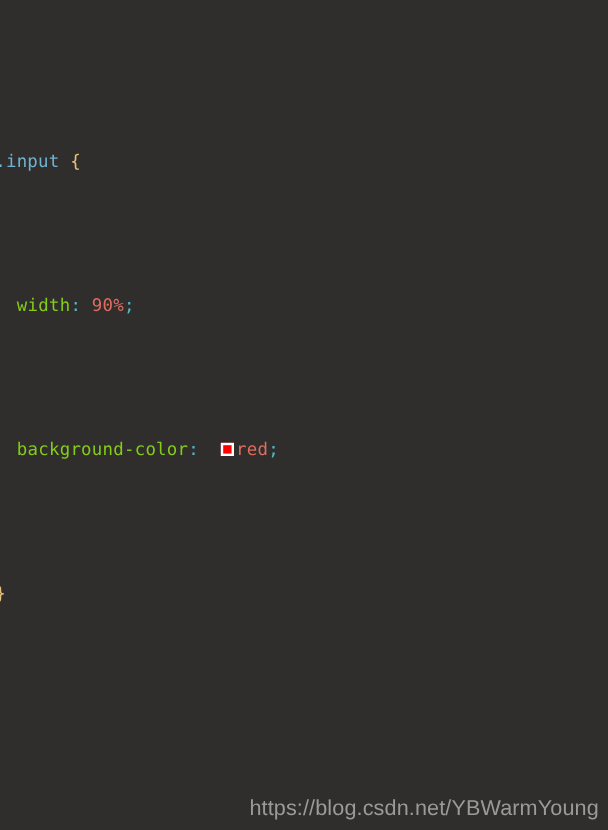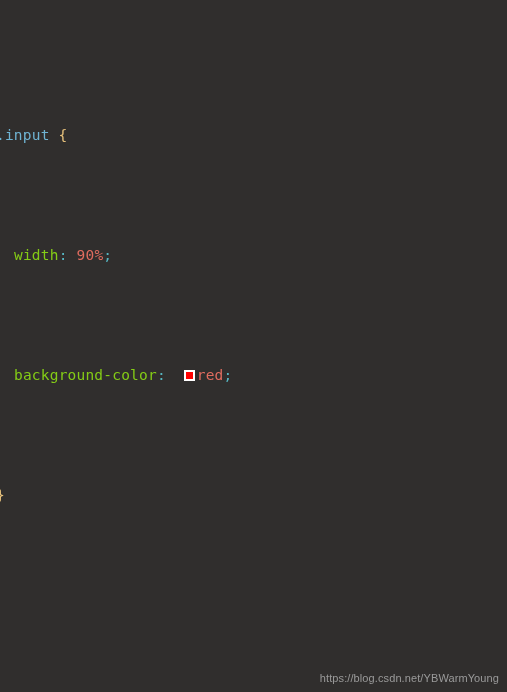--- a/index.html
+++ b/index.html
@@ -63,21 +63,21 @@
     margin-right: 2px;
   }
   .swatch-red   { background: #ff0000; }
 
   
   #watermark {
     position: absolute;
     right: 8px;
     bottom: 8px;
     font-family: "Liberation Sans", sans-serif;
-    font-size: 11px;
+    font-size: 18px;
     color: #9a9a9a;
     letter-spacing: 0.1px;
     white-space: nowrap;
   }
 </style>
 </head>
 <body>
 
 <div id="editor">
   <div class="code">

